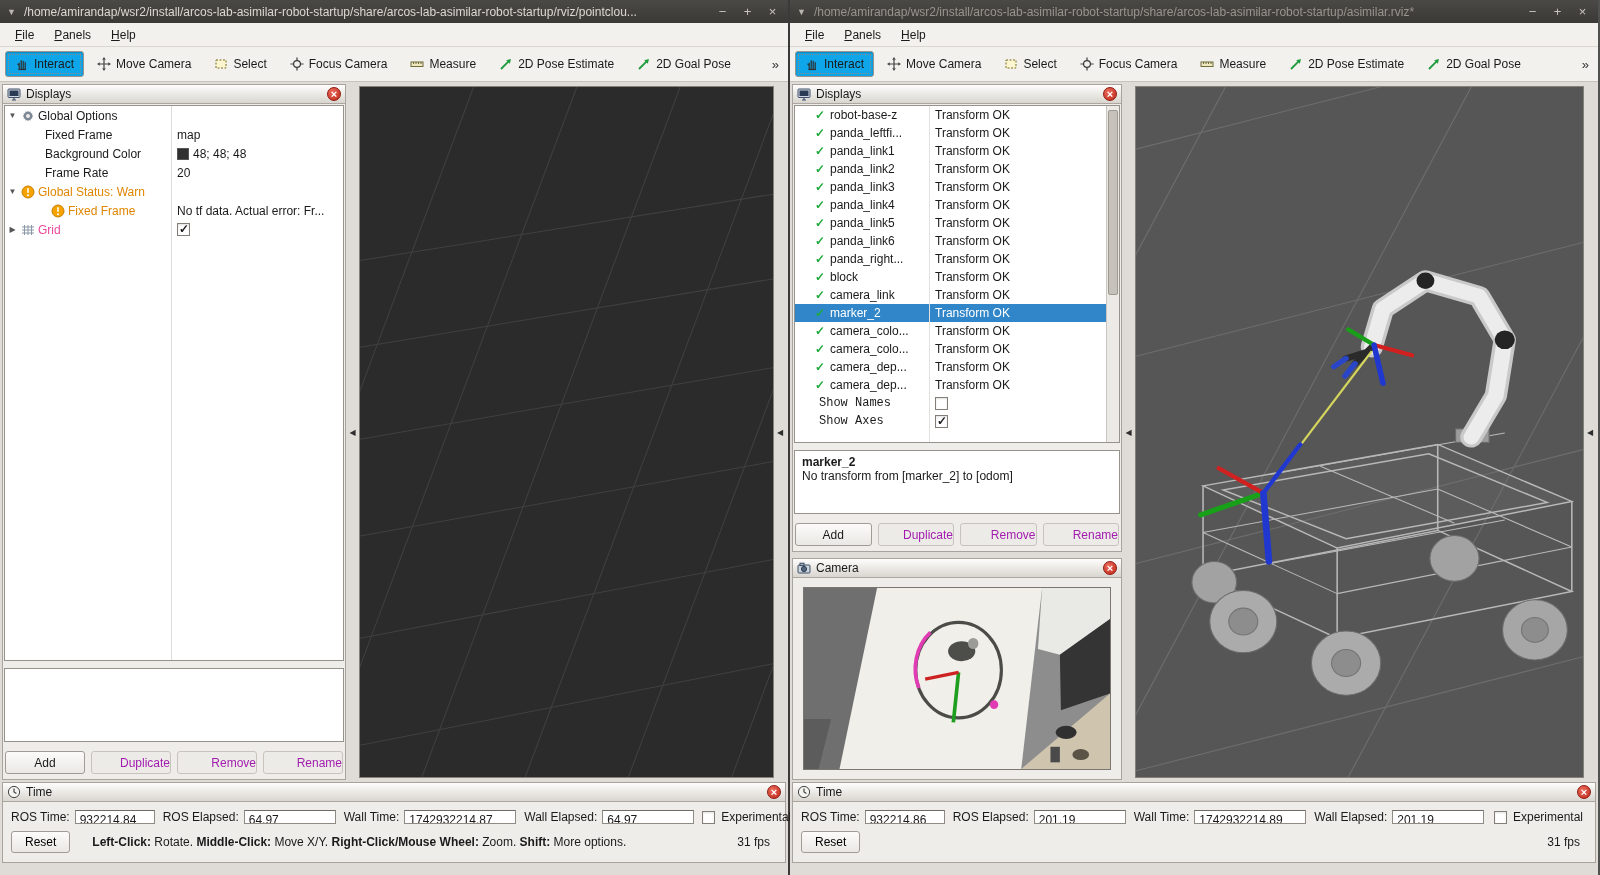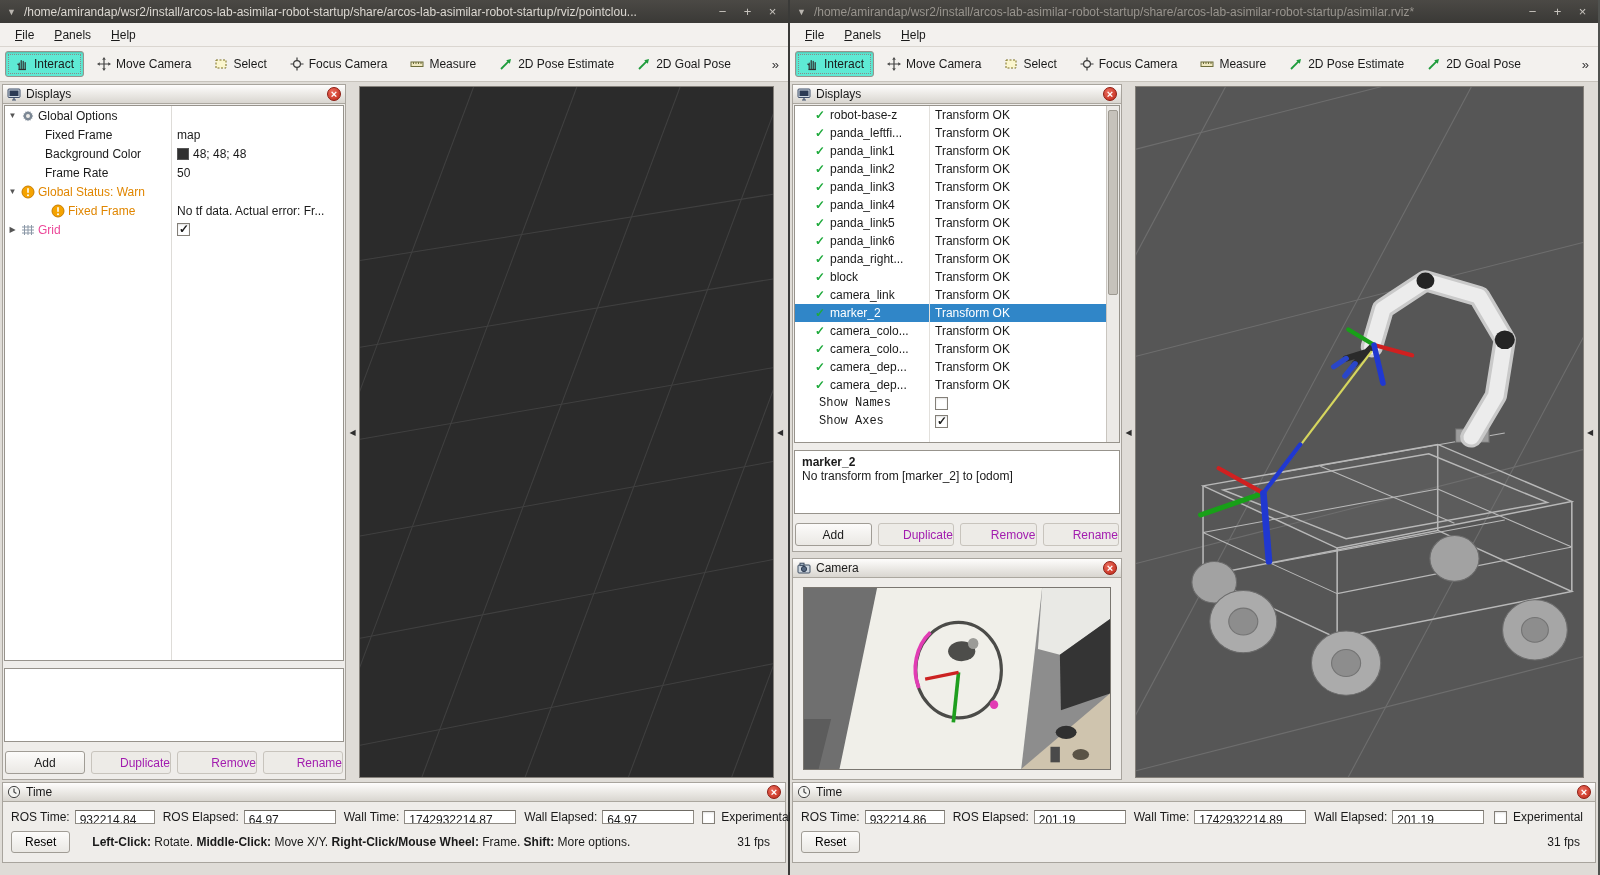--- a/index.html
+++ b/index.html
@@ -19,21 +19,21 @@
   .win-btn { width:17px; text-align:center; color:#c9c5bf; font-size:13px; line-height:17px; }
   .menubar { height:24px; flex:none; display:flex; align-items:center; padding:0 6px; gap:2px;
              background:#f3f1ee; border-bottom:1px solid #dad6d0; }
   .menu-item { padding:3px 9px; }
   u { text-decoration:underline; }
   .toolbar { height:35px; flex:none; display:flex; align-items:center; padding:0 5px;
              background:#f3f1ee; border-bottom:1px solid #c7c3bc; }
   .tools { display:flex; align-items:center; gap:3px; }
   .tool-btn { display:flex; align-items:center; gap:5px; padding:5px 9px; border:1px solid transparent;
               border-radius:3px; white-space:nowrap; }
-  .tool-btn.active { background:#5eead4; border-color:#98948d; box-shadow:inset 0 1px 2px rgba(0,0,0,.18);
+  .tool-btn.active { background:#0ea5e9; border-color:#98948d; box-shadow:inset 0 1px 2px rgba(0,0,0,.18);
                      outline:1px dotted #8a8a8a; outline-offset:-4px; }
   .overflow { margin-left:auto; padding:0 4px; color:#333; font-size:13px; }
   .icn { display:inline-flex; width:14px; height:14px; flex:none; align-items:center; justify-content:center; }
   .icn svg { display:block; }
   .ck { color:#1faa3c; font-weight:bold; font-size:12px; }
 
   
   .main { flex:1; min-height:0; display:flex; padding:2px; background:#dfdcd7; }
   .side-panel { flex:none; display:flex; flex-direction:column; min-height:0; }
   .window.left  .side-panel { width:344px; }
@@ -235,21 +235,21 @@
                 <div class="pval">
                   <span class="swatch" style="background: rgb(48, 48, 48);"></span>
                   <span class="pvtext">48; 48; 48</span>
                 </div>
               </div>
               <div class="prow">
                 <div class="pname" style="padding-left: 40px;">
                   <span class="plabel">Frame Rate</span>
                 </div>
                 <div class="pval">
-                  <span class="pvtext">50</span>
+                  <span class="pvtext">20</span>
                 </div>
               </div>
               <div class="prow">
                 <div class="pname" style="padding-left: 2px;">
                   <span class="expander">▼</span>
                   <span class="icn">
                     <svg viewBox="0 0 14 14" width="14" height="14">
                       <circle cx="7" cy="7" r="6" fill="#f5a300" stroke="#c87d00"></circle>
                       <rect x="6.2" y="3" width="1.6" height="5" rx=".8" fill="#fff"></rect>
                       <circle cx="7" cy="10.2" r="1" fill="#fff"></circle>
@@ -356,21 +356,21 @@
             <span class="tinput" style="width: 92px;">64.97</span>
           </span>
           <span class="exp">
             <span class="checkbox"></span>
             <span>Experimental</span>
           </span>
         </div>
       <div class="exp-holder"></div>
       <div class="time-status">
         <button class="reset-btn">Reset</button>
-        <span class="status-text-wrap"><b>Left-Click:</b><span> Rotate. </span><b>Middle-Click:</b><span> Move X/Y. </span><b>Right-Click/Mouse Wheel:</b><span> Frame. </span><b>Shift:</b><span> More options.</span></span>
+        <span class="status-text-wrap"><b>Left-Click:</b><span> Rotate. </span><b>Middle-Click:</b><span> Move X/Y. </span><b>Right-Click/Mouse Wheel:</b><span> Zoom. </span><b>Shift:</b><span> More options.</span></span>
         <span class="fps">31 fps</span>
       </div>
     </div>
     <div class="window-footer"></div>
   </div>
 
   <div class="window right">
     <div class="titlebar inactive">
       <span class="win-menu">▼</span>
       <span class="win-title">/home/amirandap/wsr2/install/arcos-lab-asimilar-robot-startup/share/arcos-lab-asimilar-robot-startup/asimilar.rviz*</span>

